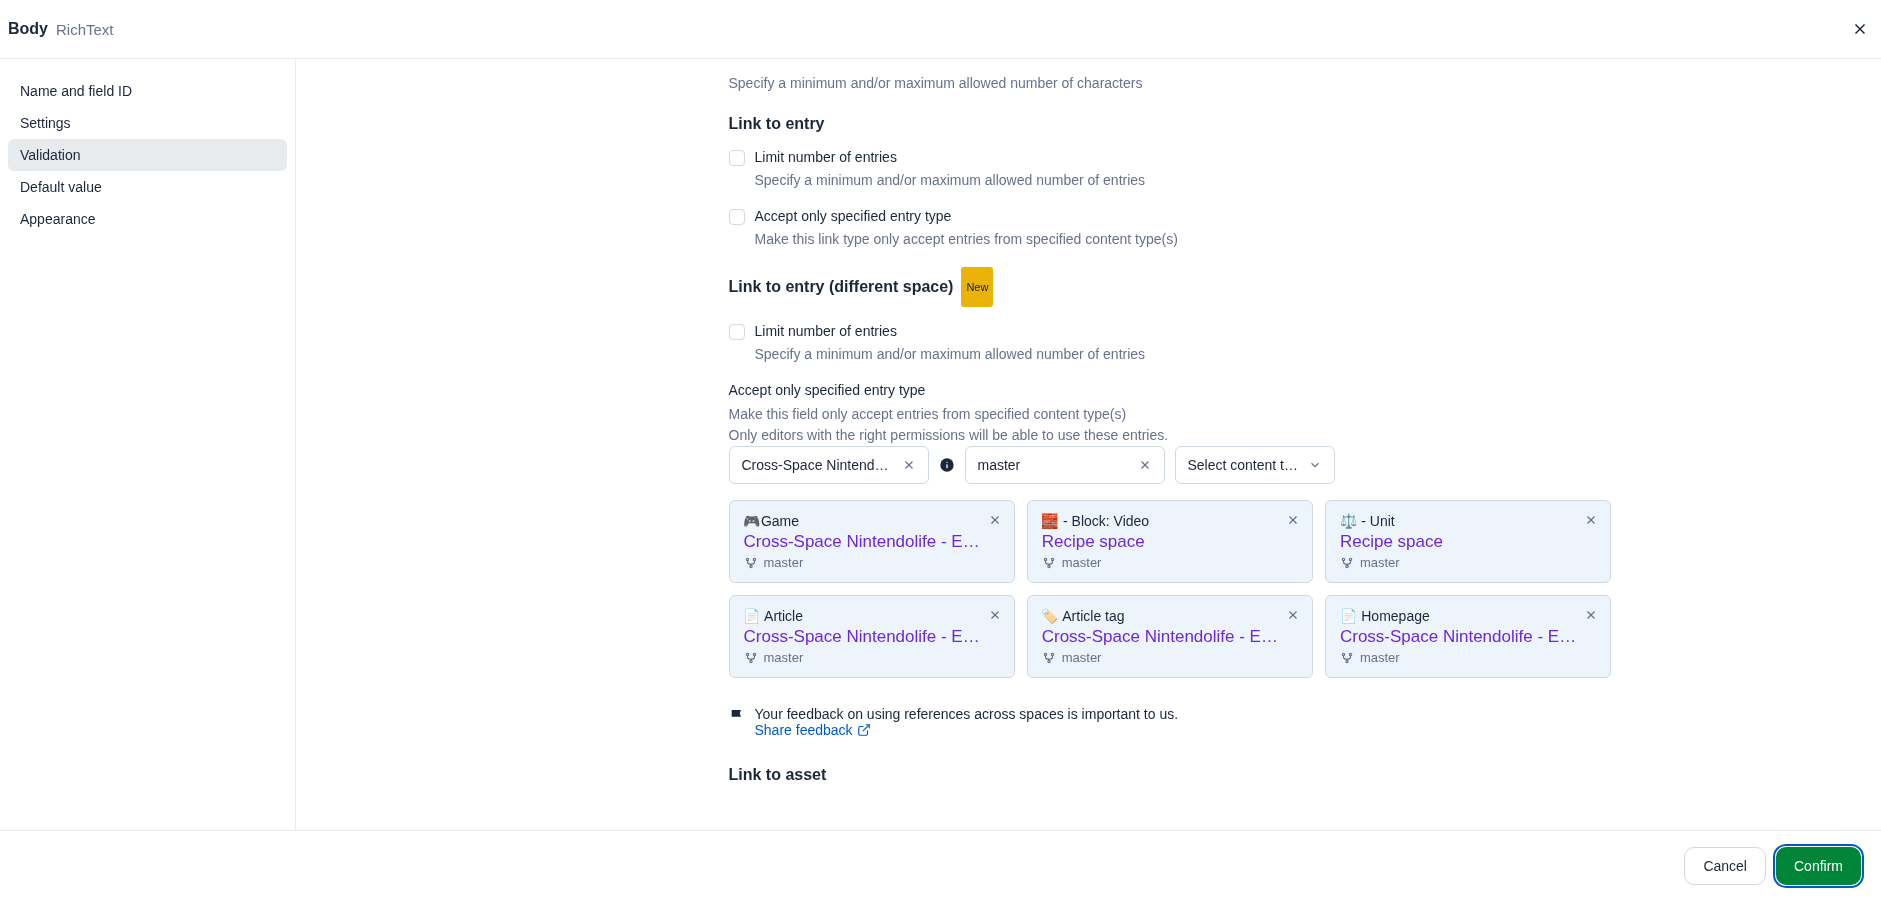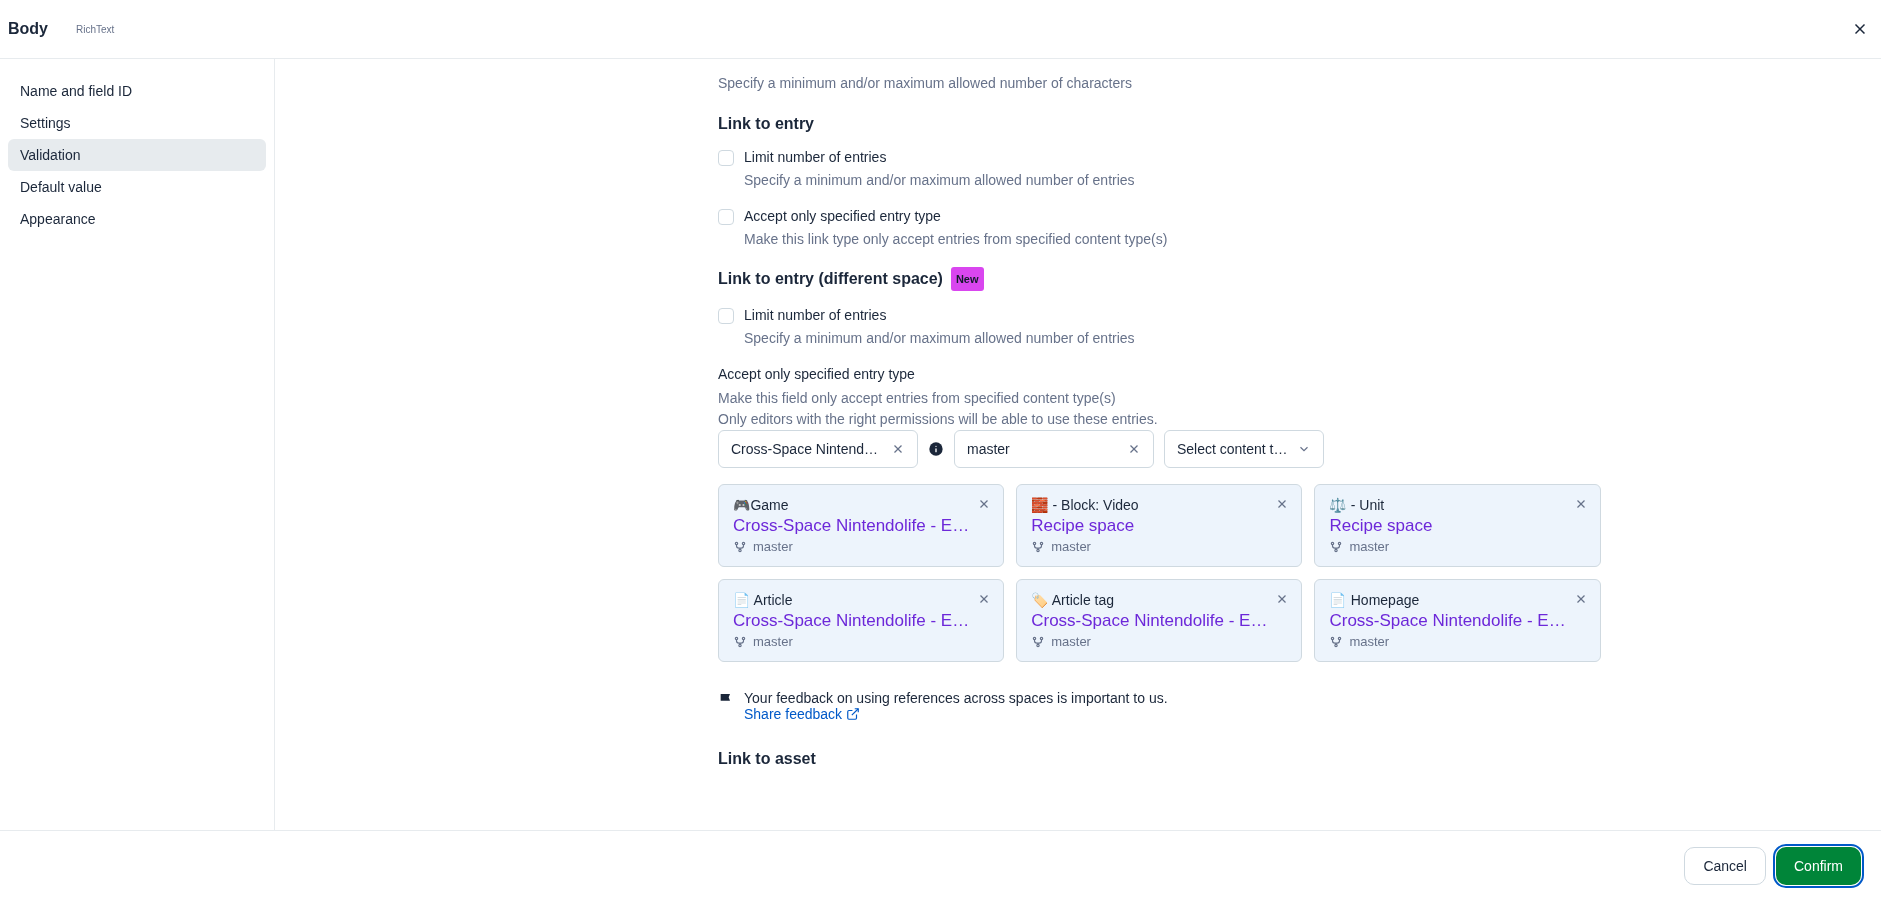--- a/index.html
+++ b/index.html
@@ -26,44 +26,43 @@
       border-bottom: 1px solid #e7ebee;
       gap: 8px;
     }
     
     .header-title {
       font-size: 16px;
       font-weight: 600;
     }
     
     .header-subtitle {
-      font-size: 10px;
-      color: #67728a;
-      margin-left: 20px;
+      font-size: 15px;
+      color: #67728a;
     }
     
     .header-close {
       margin-left: auto;
       padding: 4px;
       background: none;
       border: none;
       cursor: pointer;
       display: flex;
       align-items: center;
       color: #1b273a;
     }
     
     .main {
       display: flex;
       flex: 1;
       overflow: hidden;
     }
     
     .sidebar {
-      width: 275px;
+      width: 296px;
       border-right: 1px solid #e7ebee;
       padding: 16px 8px;
     }
     
     .sidebar-item {
       padding: 8px 12px;
       border-radius: 6px;
       cursor: pointer;
       font-size: 14px;
       color: #1b273a;
@@ -94,25 +93,25 @@
     .section-title {
       font-size: 16px;
       font-weight: 600;
       margin-bottom: 16px;
       display: flex;
       align-items: center;
       gap: 8px;
     }
     
     .badge {
-      background: #d946ef;
+      background: #eab308;
       color: #111b2b;
       font-size: 11px;
-      font-weight: 700;
-      padding: 6px 5px;
+      font-weight: 400;
+      padding: 14px 5px;
       border-radius: 3px;
     }
     
     .checkbox-row {
       display: flex;
       align-items: flex-start;
       gap: 10px;
       margin-bottom: 6px;
     }
     

